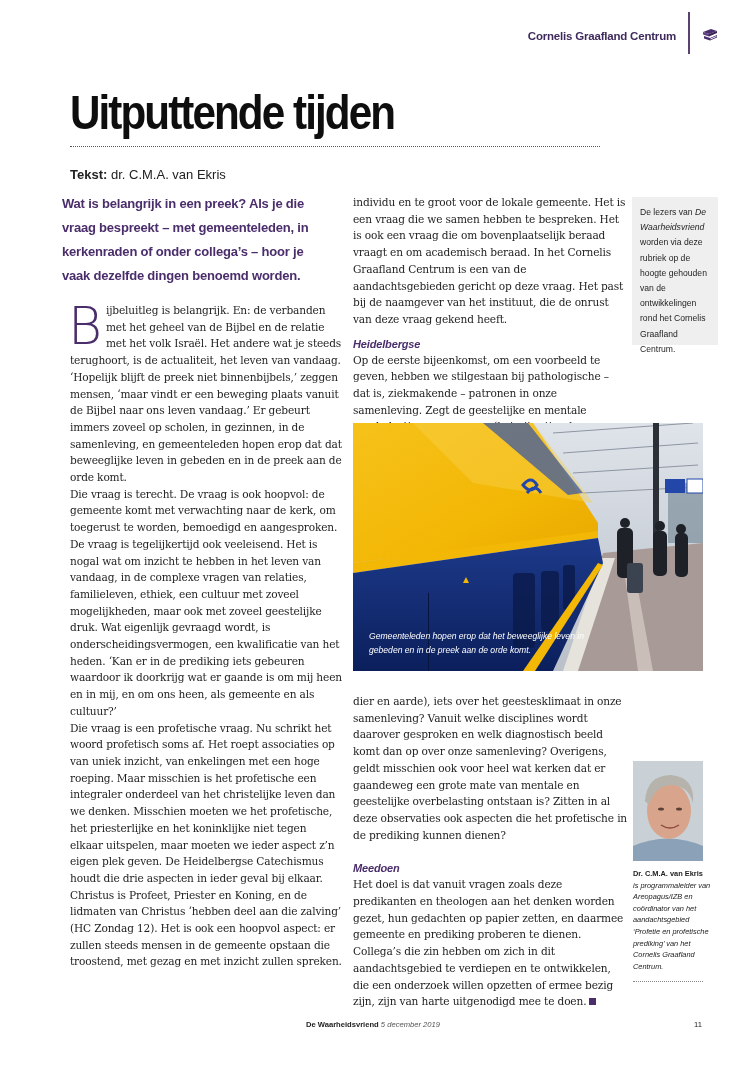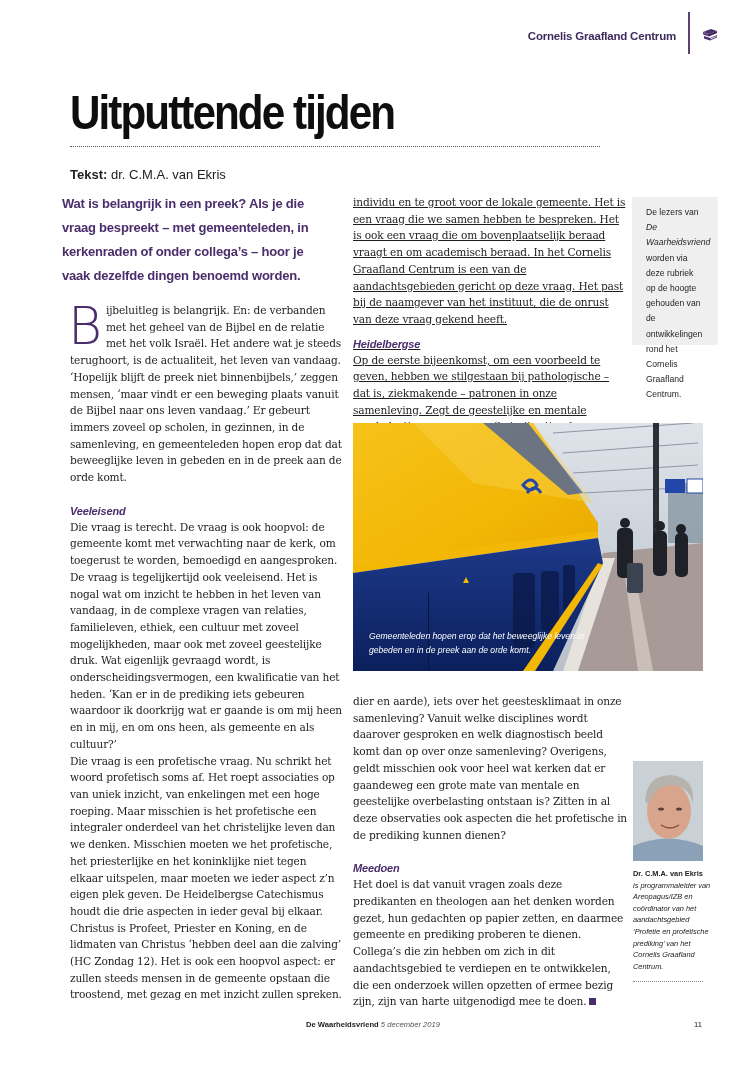--- a/index.html
+++ b/index.html
@@ -13,29 +13,29 @@
   .title { position: absolute; top: 84px; left: 70px; font-family: "Liberation Sans", sans-serif; font-weight: bold; font-size: 49px; letter-spacing: -2.2px; color: #0e0e0e; transform: scaleX(0.86); transform-origin: left top; white-space: nowrap; }
   .title-rule { position: absolute; top: 146px; left: 70px; width: 530px; border-top: 1px dotted #555; }
   .byline { position: absolute; top: 167px; left: 70px; font-family: "Liberation Sans", sans-serif; font-size: 13px; color: #222; }
   .byline b { font-weight: bold; }
 
   .intro { position: absolute; top: 192px; left: 62px; width: 272px; font-family: "Liberation Sans", sans-serif; font-weight: bold; font-size: 13px; line-height: 24px; color: #4a2d6b; letter-spacing: -0.2px; }
 
   .col { position: absolute; font-size: 10.6px; line-height: 16.7px; color: #1e1e1e; letter-spacing: -0.15px; }
   .col p { margin: 0; }
   .col1 { top: 302px; left: 70px; width: 272px; }
-  .col2a { top: 194px; left: 353px; width: 275px; text-decoration: underline; }
+  .col2a { top: 194px; left: 353px; width: 275px; }
   .col2b { top: 693px; left: 353px; width: 275px; }
 
   .dropcap { float: left; font-family: "DejaVu Sans", sans-serif; font-weight: 200; font-size: 52px; line-height: 44px; color: #4a2d6b; margin: 2px 4px 0 -2px; }
   .subhead { font-family: "Liberation Sans", sans-serif; font-style: italic; font-weight: bold; font-size: 11px; color: #4a2d6b; margin-top: 17px; line-height: 16px; }
   .subhead.first { margin-top: 8px; }
   .endmark { display: inline-block; width: 7px; height: 7px; background: #4a2d6b; margin-left: 3px; vertical-align: 0; }
 
-  .sidebar-box { position: absolute; top: 197px; left: 632px; width: 86px; height: 148px; background: #efefef; padding: 8px 14px; font-family: "Liberation Sans", sans-serif; font-size: 8.6px; line-height: 15.2px; color: #1e1e1e; }
+  .sidebar-box { position: absolute; top: 197px; left: 632px; width: 86px; height: 148px; background: #efefef; padding: 8px 8px; font-family: "Liberation Sans", sans-serif; font-size: 8.6px; line-height: 15.2px; color: #1e1e1e; }
   .sidebar-box i { font-style: italic; }
 
   .photo { position: absolute; top: 423px; left: 353px; width: 350px; height: 248px; overflow: hidden; background: #d946ef; }
   .photo .caption { position: absolute; left: 16px; bottom: 14px; font-family: "Liberation Sans", sans-serif; font-style: italic; font-size: 8.6px; line-height: 14px; color: #ffffff; width: 230px; }
 
   .portrait { position: absolute; top: 761px; left: 633px; width: 70px; height: 100px; overflow: hidden; }
   .bio { position: absolute; top: 868px; left: 633px; width: 80px; font-family: "Liberation Sans", sans-serif; font-size: 7.4px; line-height: 11.6px; color: #222; }
   .bio .bio-name { font-weight: bold; font-style: normal; display: block; }
   .bio .bio-text { font-style: italic; }
   .bio-rule { position: absolute; top: 981px; left: 633px; width: 70px; border-top: 1px dotted #888; }
@@ -64,21 +64,20 @@
   <b>Tekst:</b>
   <span>dr. C.M.A. van Ekris</span>
 </div>
 
 <div class="intro">Wat is belangrijk in een preek? Als je die vraag bespreekt – met gemeenteleden, in kerkenraden of onder collega’s – hoor je vaak dezelfde dingen benoemd worden.</div>
 
 <div class="col col1">
   <p>
     <span class="dropcap">B</span><span>ijbeluitleg is belangrijk. En: de verbanden met het geheel van de Bijbel en de relatie met het volk Israël. Het andere wat je steeds terughoort, is de actualiteit, het leven van vandaag. ‘Hopelijk blijft de preek niet binnenbijbels,’ zeggen mensen, ‘maar vindt er een beweging plaats vanuit de Bijbel naar ons leven vandaag.’ Er gebeurt immers zoveel op scholen, in gezinnen, in de samenleving, en gemeenteleden hopen erop dat dat beweeglijke leven in gebeden en in de preek aan de orde komt.</span>
   </p>
-  <div class="subhead">Veeleisend</div>
   <p>Die vraag is terecht. De vraag is ook hoopvol: de gemeente komt met verwachting naar de kerk, om toegerust te worden, bemoedigd en aangesproken. De vraag is tegelijkertijd ook veeleisend. Het is nogal wat om inzicht te hebben in het leven van vandaag, in de complexe vragen van relaties, familieleven, ethiek, een cultuur met zoveel mogelijkheden, maar ook met zoveel geestelijke druk. Wat eigenlijk gevraagd wordt, is onderscheidingsvermogen, een kwalificatie van het heden. ‘Kan er in de prediking iets gebeuren waardoor ik doorkrijg wat er gaande is om mij heen en in mij, en om ons heen, als gemeente en als cultuur?’</p>
   <p>Die vraag is een profetische vraag. Nu schrikt het woord profetisch soms af. Het roept associaties op van uniek inzicht, van enkelingen met een hoge roeping. Maar misschien is het profetische een integraler onderdeel van het christelijke leven dan we denken. Misschien moeten we het profetische, het priesterlijke en het koninklijke niet tegen elkaar uitspelen, maar moeten we ieder aspect z’n eigen plek geven. De Heidelbergse Catechismus houdt die drie aspecten in ieder geval bij elkaar. Christus is Profeet, Priester en Koning, en de lidmaten van Christus ‘hebben deel aan die zalving’ (HC Zondag 12). Het is ook een hoopvol aspect: er zullen steeds mensen in de gemeente opstaan die troostend, met gezag en met inzicht zullen spreken.</p>
 </div>
 
 <div class="col col2a">
   <p>individu en te groot voor de lokale gemeente. Het is een vraag die we samen hebben te bespreken. Het is ook een vraag die om bovenplaatselijk beraad vraagt en om academisch beraad. In het Cornelis Graafland Centrum is een van de aandachtsgebieden gericht op deze vraag. Het past bij de naamgever van het instituut, die de onrust van deze vraag gekend heeft.</p>
   <div class="subhead first">Heidelbergse</div>
   <p>Op de eerste bijeenkomst, om een voorbeeld te geven, hebben we stilgestaan bij pathologische – dat is, ziekmakende – patronen in onze samenleving. Zegt de geestelijke en mentale overbelasting van mensen (het uitputtende van onze tijd voor mens,</p>
 </div>
 

